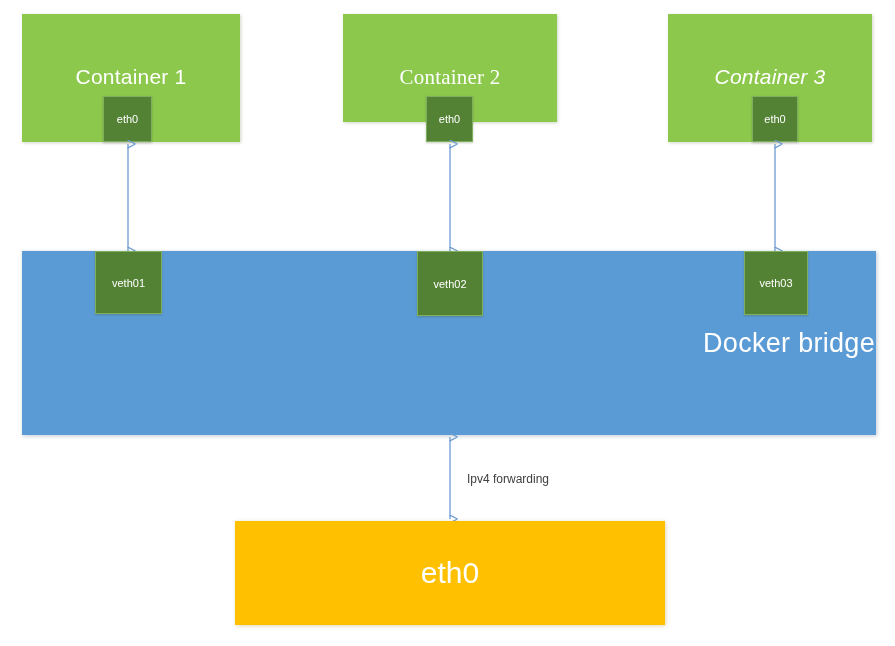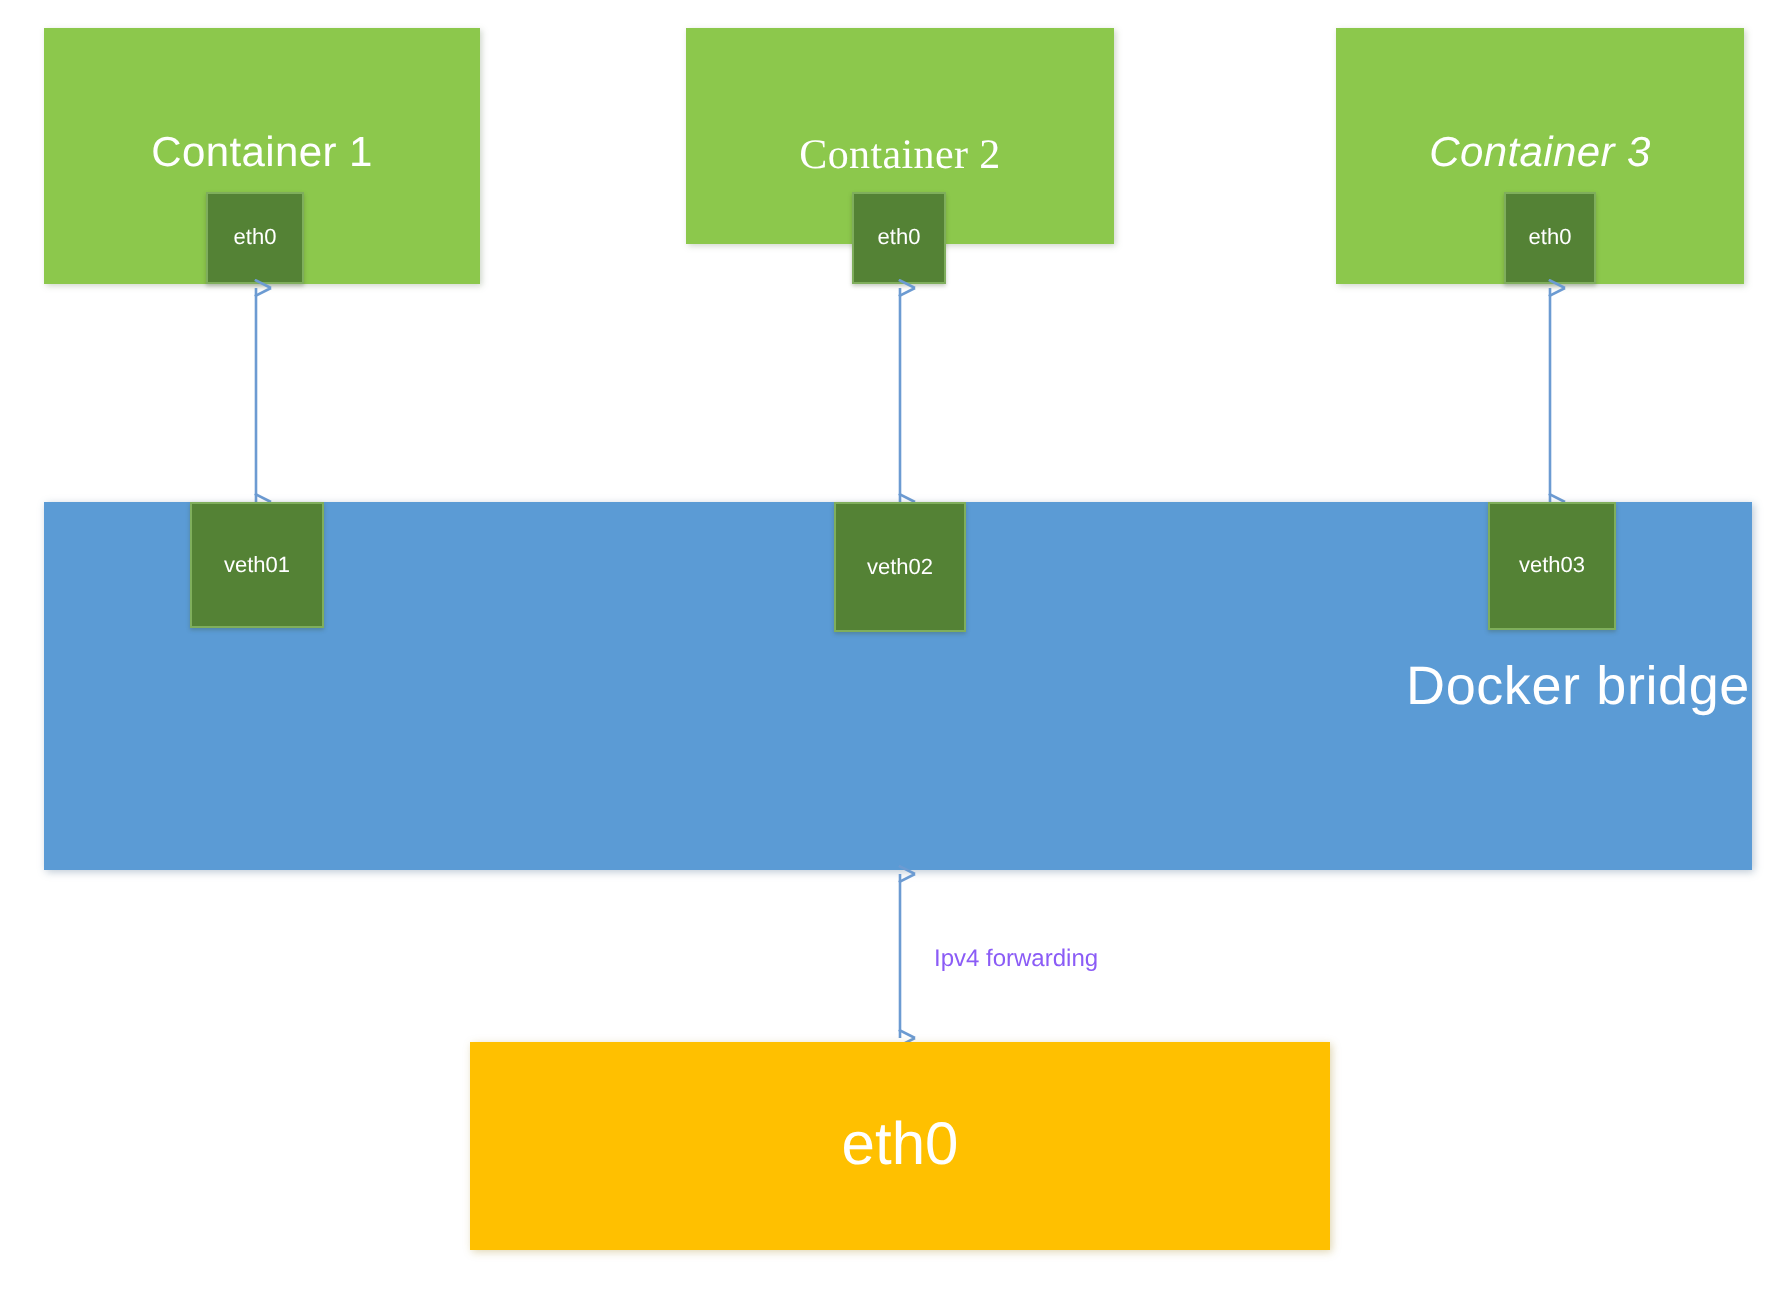--- a/index.html
+++ b/index.html
@@ -82,21 +82,21 @@
   
   .arrow-svg {
     position: absolute;
     overflow: visible;
   }
 
   
   .edge-label {
     position: absolute;
     font-size: 12px;
-    color: #8b5cf6;
+    color: #404040;
     white-space: nowrap;
   }
 </style>
 </head>
 <body>
 
 <div id="canvas">
 
   <div class="box container-box" style="left:22px; top:14px; width:218px; height:128px;">
     <span class="container-label" style="top:50px;">Container 1</span>

